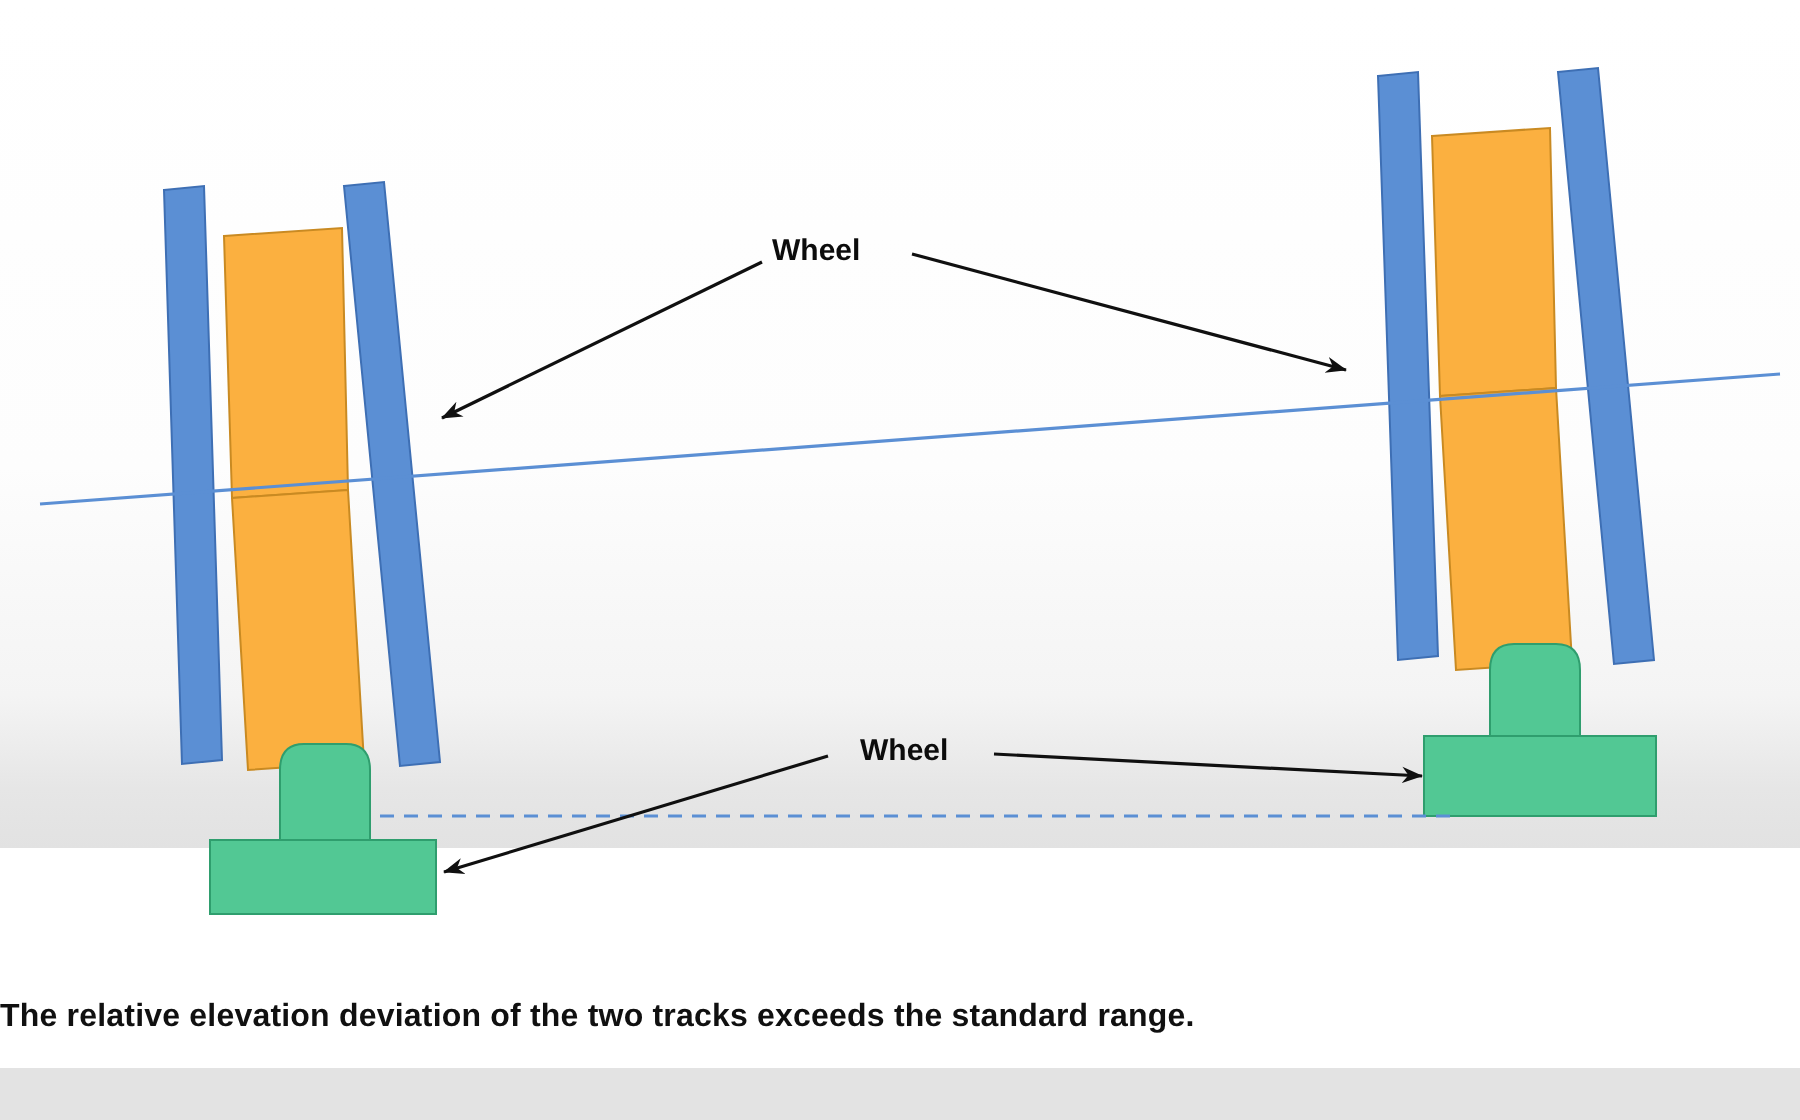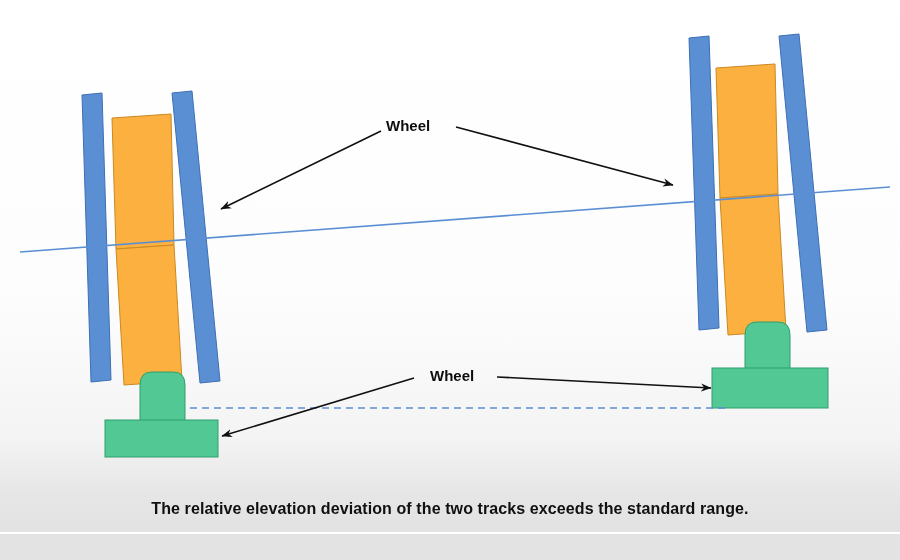--- a/index.html
+++ b/index.html
@@ -10,41 +10,41 @@
   body {
     width: 900px;
     height: 560px;
     overflow: hidden;
     font-family: "Liberation Sans", sans-serif;
     background: #ffffff;
   }
   #stage {
     position: relative;
     width: 900px;
-    height: 532px;
+    height: 424px;
     background: linear-gradient(180deg,
         #ffffff 0%,
         #fdfdfd 55%,
         #f4f4f4 82%,
         #e6e6e6 93%,
         #e2e2e2 100%);
     text-decoration: underline;
   }
   #scene {
     position: absolute;
     inset: 0;
     width: 900px;
     height: 560px;
   }
   .caption {
     position: absolute;
     left: 0;
     top: 500px;
     width: 900px;
-    text-align: center;
+    text-align: left;
     font-size: 16px;
     font-weight: bold;
     color: #101010;
     letter-spacing: 0.1px;
     font-family: "Liberation Sans", sans-serif;
   }
   .anno-label {
     position: absolute;
     font-size: 15px;
     font-weight: bold;

